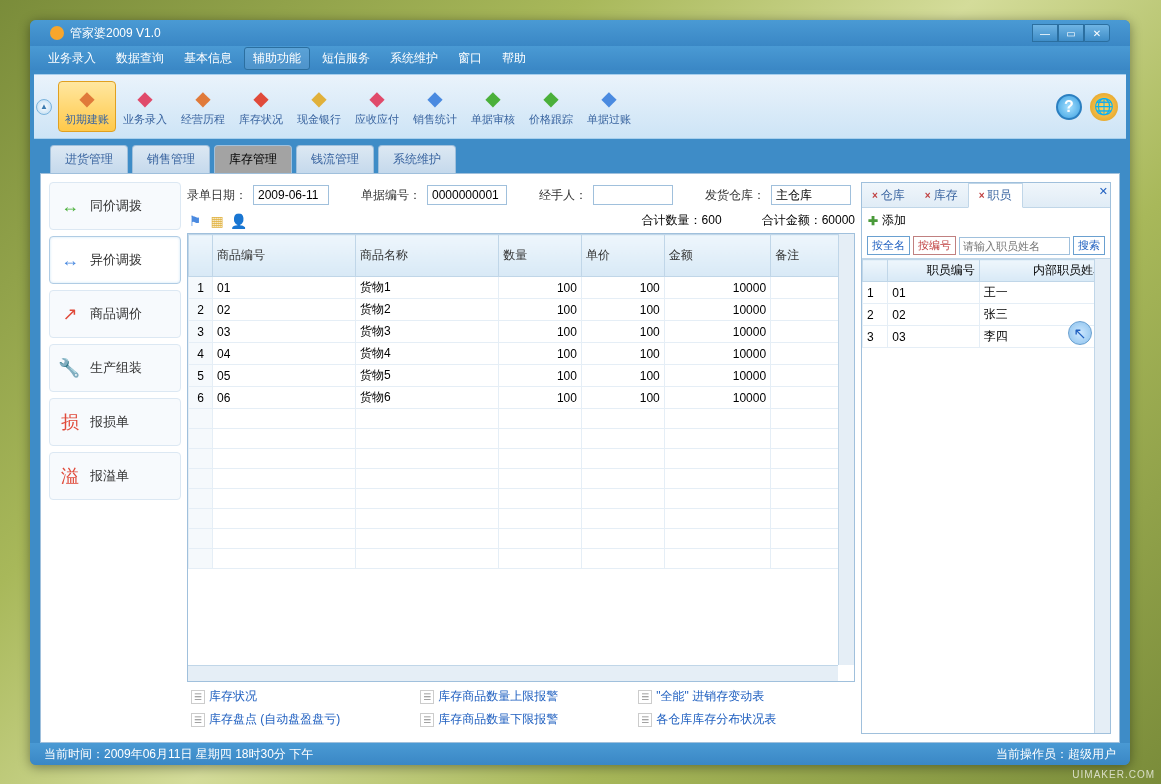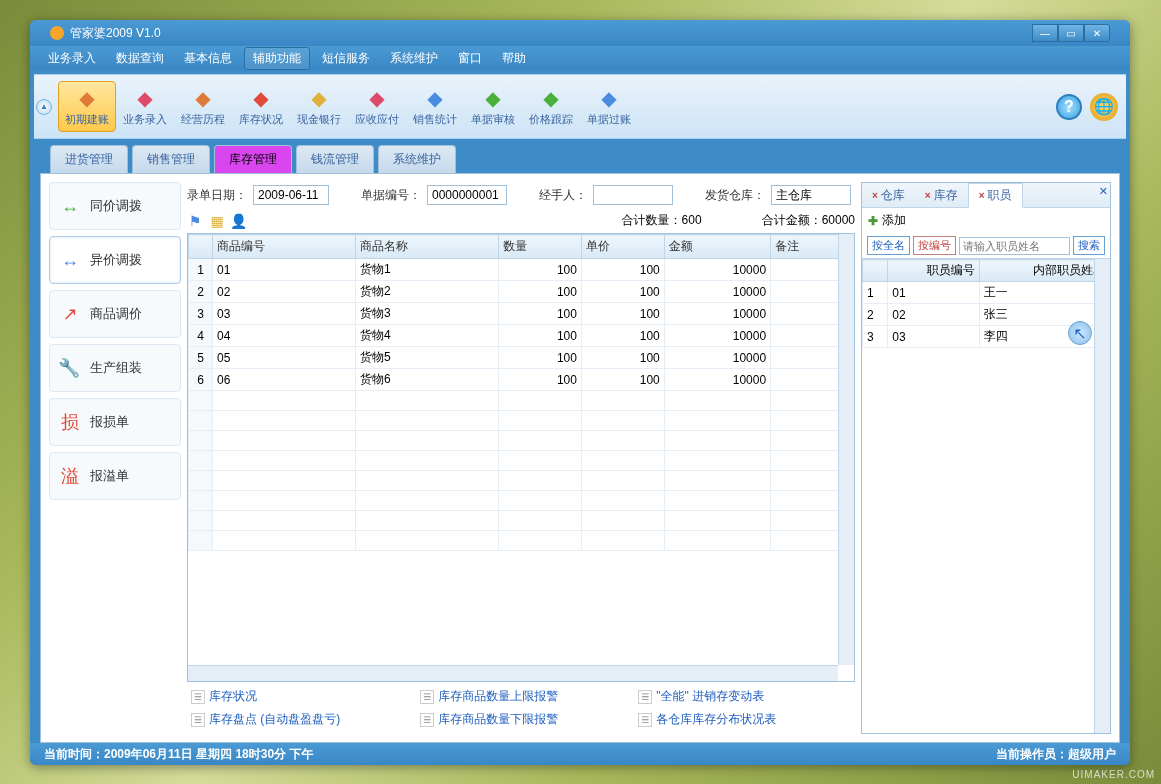--- a/index.html
+++ b/index.html
@@ -18,36 +18,36 @@
 .toolbar-toggle .circ { width: 16px; height: 16px; border-radius: 50%; background: radial-gradient(#fff, #b5d7f0); border: 1px solid #7ab3dc; display: flex; align-items: center; justify-content: center; font-size: 8px; color: #3a7ab0; }
 .toolbar { flex: 1; display: flex; align-items: center; padding: 6px 4px; gap: 0; }
 .tbtn { width: 58px; display: flex; flex-direction: column; align-items: center; gap: 2px; padding: 4px 2px; cursor: pointer; font-size: 11px; color: #3a65a0; border-radius: 4px; }
 .tbtn.active { background: linear-gradient(#ffe7a0, #ffc94a); border: 1px solid #e0a020; }
 .tbtn .ticon { width: 30px; height: 24px; display: flex; align-items: center; justify-content: center; font-size: 20px; }
 .toolbar-right { margin-left: auto; display: flex; align-items: center; gap: 8px; padding-right: 8px; }
 .help-icon { width: 26px; height: 26px; border-radius: 50%; background: radial-gradient(#a5e0ff, #3a9fe0); border: 2px solid #2b7fc0; color: #fff; display: flex; align-items: center; justify-content: center; font-weight: bold; cursor: pointer; }
 .globe-icon { width: 28px; height: 28px; border-radius: 50%; background: radial-gradient(#ffd76a, #e09a1a); display: flex; align-items: center; justify-content: center; font-size: 16px; }
 .tabbar { display: flex; margin: 6px 4px 0 20px; gap: 4px; }
 .tabbar .tab { padding: 5px 14px; background: linear-gradient(#dce8f3, #c5d9ec); border: 1px solid #a0c0dc; border-bottom: none; border-radius: 4px 4px 0 0; font-size: 12px; color: #3a65a0; cursor: pointer; }
-.tabbar .tab.active { background: #d946ef; color: #000; font-weight: normal; }
+.tabbar .tab.active { background: #a3a3a3; color: #000; font-weight: normal; }
 .content { margin: 0 10px 0 10px; background: #fff; border: 1px solid #a0c0dc; height: 570px; display: flex; padding: 8px; gap: 6px; }
 .sidebar { width: 132px; display: flex; flex-direction: column; gap: 6px; }
 .sbitem { height: 48px; border: 1px solid #dce8f3; border-radius: 4px; display: flex; align-items: center; gap: 8px; padding: 0 8px; font-size: 13px; color: #333; cursor: pointer; background: #f7fafd; }
 .sbitem.active { background: #fff; border: 1px solid #b0cce4; box-shadow: inset 0 0 3px #cde4f6; }
 .sbitem .sicon { width: 24px; height: 24px; display: flex; align-items: center; justify-content: center; font-size: 18px; }
 .main { flex: 1; display: flex; flex-direction: column; min-width: 0; }
 .formrow { display: flex; align-items: center; gap: 6px; font-size: 12px; color: #333; padding: 3px 0; }
 .formrow label { color: #333; }
 .formrow input[type=text] { border: 1px solid #a0c0dc; height: 20px; padding: 0 4px; font-size: 12px; }
 .iconbar { display: flex; align-items: center; gap: 6px; padding: 4px 0; font-size: 12px; }
 .iconbar .miniicon { width: 16px; height: 16px; display: flex; align-items: center; justify-content: center; font-size: 14px; cursor: pointer; }
-.iconbar .totals { margin-left: auto; display: flex; gap: 60px; }
+.iconbar .totals { margin-left: auto; display: flex; gap: 40px; }
 .grid { flex: 1; border: 1px solid #a0c0dc; min-height: 300px; position: relative; overflow: hidden; background: #fff; }
 .grid table { width: 100%; border-collapse: collapse; font-size: 12px; }
-.grid th { background: linear-gradient(#eef6fc, #d8e9f6); border: 1px solid #c0d6e8; padding: 3px 4px; text-align: left; font-weight: normal; color: #333; }
+.grid th { background: linear-gradient(#eef6fc, #d8e9f6); border: 1px solid #c0d6e8; padding: 12px 4px; text-align: left; font-weight: normal; color: #333; }
 .grid td { border: 1px solid #e5eef6; padding: 2px 4px; height: 20px; }
 .grid .rownum { width: 24px; text-align: center; background: #f5f9fc; }
 .grid .scrolly { position: absolute; right: 0; top: 0; bottom: 16px; width: 16px; background: #e5eef6; border-left: 1px solid #c0d6e8; }
 .grid .scrollx { position: absolute; left: 0; right: 16px; bottom: 0; height: 16px; background: #e5eef6; border-top: 1px solid #c0d6e8; }
 .btnrow { display: flex; gap: 8px; justify-content: flex-end; padding: 8px 4px; }
 .btn { padding: 4px 14px; border: 1px solid #a0c0dc; background: linear-gradient(#fff, #e5eef6); border-radius: 3px; font-size: 12px; cursor: pointer; }
 .linkarea { display: flex; gap: 80px; padding: 6px 4px; font-size: 12px; }
 .linkcol { display: flex; flex-direction: column; gap: 6px; }
 .linkcol a { color: #2060c0; text-decoration: none; display: flex; align-items: center; gap: 4px; }
 .linkcol .licon { width: 14px; height: 14px; display: inline-flex; align-items: center; justify-content: center; color: #888; border: 1px solid #ccc; font-size: 9px; }
@@ -61,21 +61,21 @@
 .rp-add .plus { color: #4a9a3a; font-weight: bold; }
 .rp-search { display: flex; gap: 3px; padding: 3px 5px; font-size: 11px; align-items: center; }
 .rp-search .sfbtn { border: 1px solid #6aa0d0; color: #2060c0; padding: 1px 4px; cursor: pointer; background: #fff; }
 .rp-search input { flex: 1; border: 1px solid #a0c0dc; height: 18px; font-size: 11px; padding: 0 3px; min-width: 0; }
 .rp-grid { flex: 1; border-top: 1px solid #c0d6e8; overflow: hidden; position: relative; }
 .rp-grid table { width: 100%; border-collapse: collapse; font-size: 12px; }
 .rp-grid th { background: linear-gradient(#eef6fc, #d8e9f6); border: 1px solid #c0d6e8; padding: 2px 4px; text-align: right; font-weight: normal; }
 .rp-grid td { border: 1px solid #e5eef6; padding: 2px 4px; height: 20px; }
 .rp-grid .scrolly { position: absolute; right: 0; top: 0; bottom: 0; width: 16px; background: #e5eef6; border-left: 1px solid #c0d6e8; }
 .arrow-bubble { position: absolute; right: 18px; top: 62px; width: 24px; height: 24px; border-radius: 50%; background: radial-gradient(#cde8ff, #8ac0ec); border: 1px solid #6aa0d0; display: flex; align-items: center; justify-content: center; color: #2060c0; }
-.statusbar { position: absolute; bottom: 0; left: 0; right: 0; height: 22px; background: linear-gradient(#4a9ad4, #3a87c5); color: #fff; font-size: 12px; display: flex; align-items: center; padding: 0 14px; border-radius: 0 0 6px 6px; font-weight: bold; }
+.statusbar { position: absolute; bottom: 0; left: 0; right: 0; height: 22px; background: linear-gradient(#4a9ad4, #3a87c5); color: #fff; font-size: 12px; display: flex; align-items: center; padding: 0 14px; border-radius: 0 0 6px 6px; }
 .statusbar .right { margin-left: auto; }
 .watermark { position: absolute; right: 6px; bottom: 4px; color: rgba(255,255,255,0.7); font-size: 10px; letter-spacing: 1px; }
 </style>
 </head>
 <body>
 
 <div class="window">
   <div class="titlebar">
     <div class="icon"></div>
     <span>管家婆2009 V1.0</span>

